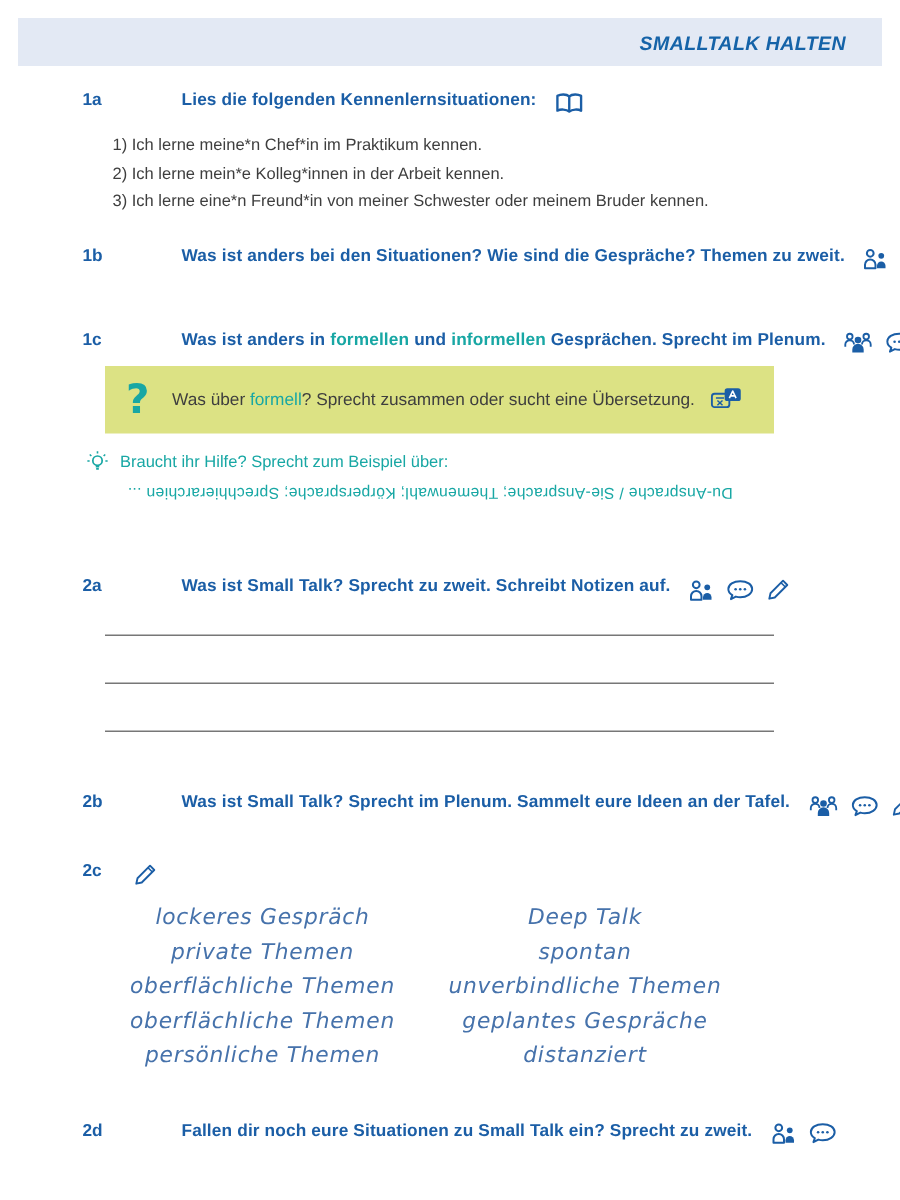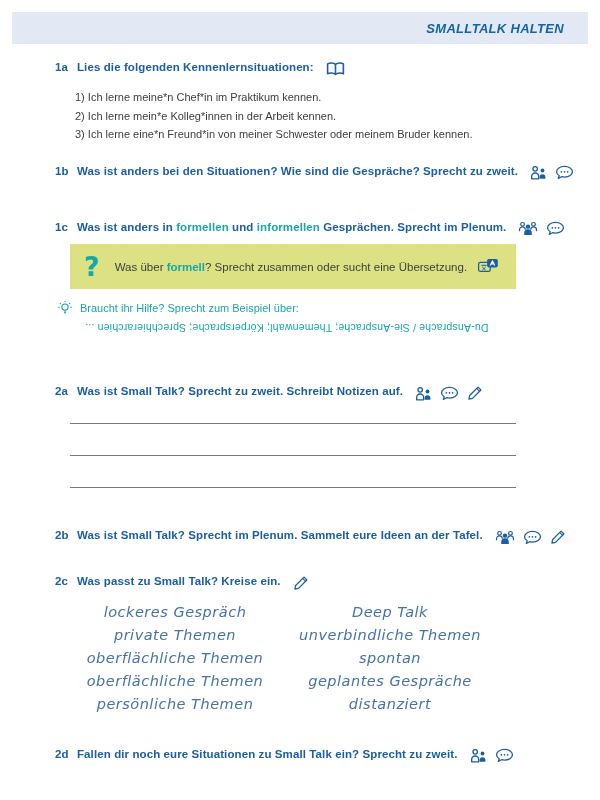--- a/index.html
+++ b/index.html
@@ -5,32 +5,32 @@
   html,body{margin:0;padding:0;background:#ffffff;}
   .page{position:relative;width:600px;height:800px;background:#ffffff;
         font-family:"Liberation Sans",sans-serif;overflow:hidden;}
   .header{position:absolute;left:12px;top:12px;width:576px;height:32px;background:#e3e9f4;
           display:flex;align-items:center;justify-content:flex-end;padding-right:24px;box-sizing:border-box;}
   .header-title{color:#1563a8;font-weight:bold;font-style:italic;font-size:13px;letter-spacing:.3px;}
 
   .task{position:absolute;left:55px;display:flex;color:#1b5ea6;
         font-weight:bold;font-size:11.5px;white-space:nowrap;}
   .tnum{display:inline-block;width:22px;flex:none;}
-  .ttitle{letter-spacing:.1px;}
+  .ttitle{letter-spacing:.1px;margin-left:44px;}
   .teal{color:#18a7a4;}
   .ticons{display:flex;gap:8px;margin-left:12px;align-items:center;color:#1b5ea6;}
   .icon{display:inline-flex;align-items:center;}
 
   .items{position:absolute;left:75px;top:88px;font-size:11px;color:#3e3e3e;line-height:18.5px;font-weight:normal;}
 
   .qbox{position:absolute;left:70px;top:244px;width:446px;height:45px;background:#dce284;
         display:flex;align-items:center;box-sizing:border-box;padding:0 14px;}
   .qmark{color:#18a7a4;font-weight:bold;font-size:27px;margin-right:15px;line-height:1;font-family:"DejaVu Sans",sans-serif;}
   .qtext{font-size:11.5px;color:#3e3e3e;}
-  .qtext .hl{color:#18a7a4;font-weight:bold;}
+  .qtext .hl{color:#18a7a4;font-weight:normal;}
   .qbox .ticons{margin-left:10px;}
 
   .hint{position:absolute;left:57px;top:300px;display:flex;align-items:center;gap:7px;
         color:#18a7a4;font-size:11px;}
   .flip{position:absolute;left:85px;top:322px;color:#18a7a4;font-size:10.5px;
         transform:rotate(180deg);display:inline-block;letter-spacing:.2px;}
 
   .note-line{position:absolute;left:70px;width:446px;height:0;border-bottom:1.2px solid #777;}
 
   .words{position:absolute;top:601px;font-size:14.5px;font-style:italic;color:#4672ab;
@@ -61,21 +61,21 @@
     </span>
   </div>
   <div class="items">
     <div>1) Ich lerne meine*n Chef*in im Praktikum kennen.</div>
     <div>2) Ich lerne mein*e Kolleg*innen in der Arbeit kennen.</div>
     <div>3) Ich lerne eine*n Freund*in von meiner Schwester oder meinem Bruder kennen.</div>
   </div>
 
   <div class="task" style="top:165px">
     <span class="tnum">1b</span>
-    <span class="ttitle">Was ist anders bei den Situationen? Wie sind die Gespräche? Sprecht zu zweit.</span>
+    <span class="ttitle">Was ist anders bei den Situationen? Wie sind die Gespräche? Themen zu zweit.</span>
     <span class="ticons">
       <span class="icon">
         <svg width="17" height="15" viewBox="0 0 20 18">
           <circle cx="6" cy="4.6" r="2.7" fill="none" stroke="currentColor" stroke-width="1.6"></circle>
           <path d="M1.8 16.6 V13.8 A4.2 4.2 0 0 1 10.2 13.8 V16.6 Z" fill="none" stroke="currentColor" stroke-width="1.6" stroke-linejoin="round"></path>
           <circle cx="14.8" cy="6.6" r="2.3" fill="currentColor"></circle>
           <path d="M11.4 16.6 V14.6 A3.4 3.4 0 0 1 18.2 14.6 V16.6 Z" fill="currentColor"></path>
         </svg>
       </span>
       <span class="icon">
@@ -199,42 +199,41 @@
         <svg width="16" height="16" viewBox="0 0 18 18">
           <path d="M12.4 2.4 L15.6 5.6 L6.2 15 L2.1 15.9 L3 11.8 Z" fill="none" stroke="currentColor" stroke-width="1.4" stroke-linejoin="round"></path>
           <path d="M10.9 3.9 L14.1 7.1" stroke="currentColor" stroke-width="1.2"></path>
         </svg>
       </span>
     </span>
   </div>
 
   <div class="task" style="top:575px">
     <span class="tnum">2c</span>
-    <span class="ttitle">Was passt zu Small Talk? Kreise ein.</span>
     <span class="ticons">
       <span class="icon">
         <svg width="16" height="16" viewBox="0 0 18 18">
           <path d="M12.4 2.4 L15.6 5.6 L6.2 15 L2.1 15.9 L3 11.8 Z" fill="none" stroke="currentColor" stroke-width="1.4" stroke-linejoin="round"></path>
           <path d="M10.9 3.9 L14.1 7.1" stroke="currentColor" stroke-width="1.2"></path>
         </svg>
       </span>
     </span>
   </div>
 
   <div class="words left">
     <div>lockeres Gespräch</div>
     <div>private Themen</div>
     <div>oberflächliche Themen</div>
     <div>oberflächliche Themen</div>
     <div>persönliche Themen</div>
   </div>
   <div class="words right">
     <div>Deep Talk</div>
+    <div>spontan</div>
     <div>unverbindliche Themen</div>
-    <div>spontan</div>
     <div>geplantes Gespräche</div>
     <div>distanziert</div>
   </div>
 
   <div class="task" style="top:748px">
     <span class="tnum">2d</span>
     <span class="ttitle">Fallen dir noch eure Situationen zu Small Talk ein? Sprecht zu zweit.</span>
     <span class="ticons">
       <span class="icon">
         <svg width="17" height="15" viewBox="0 0 20 18">

